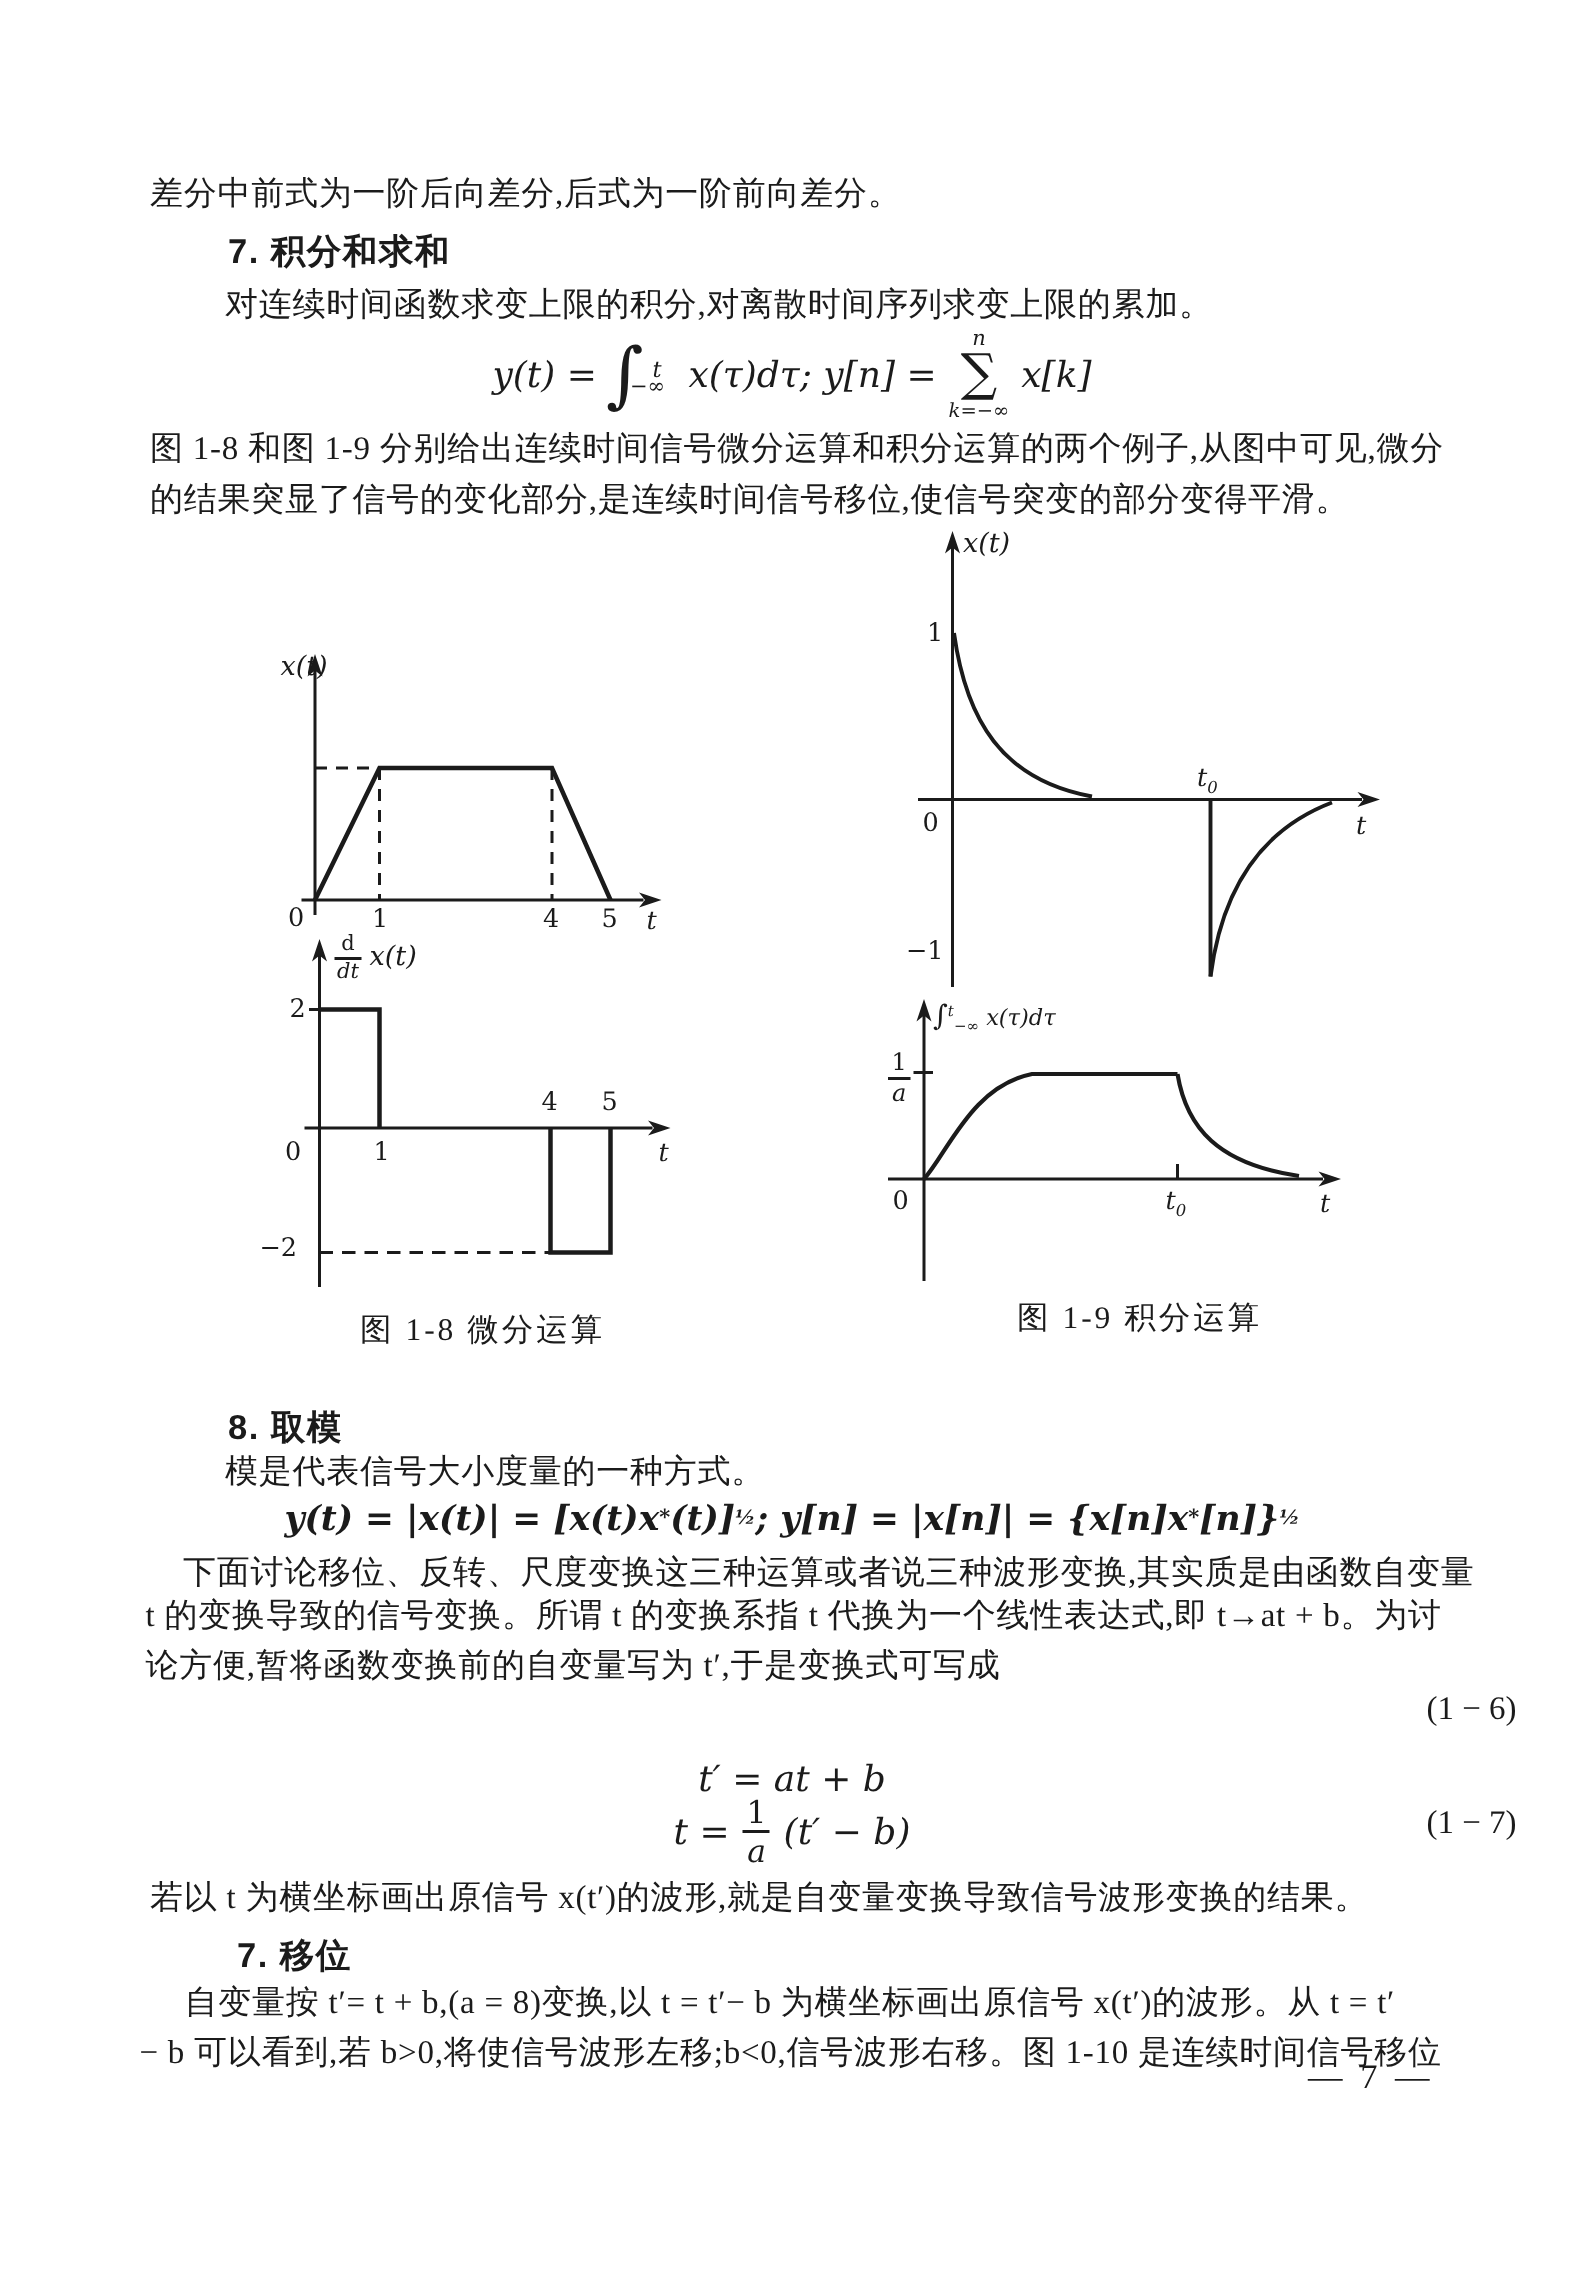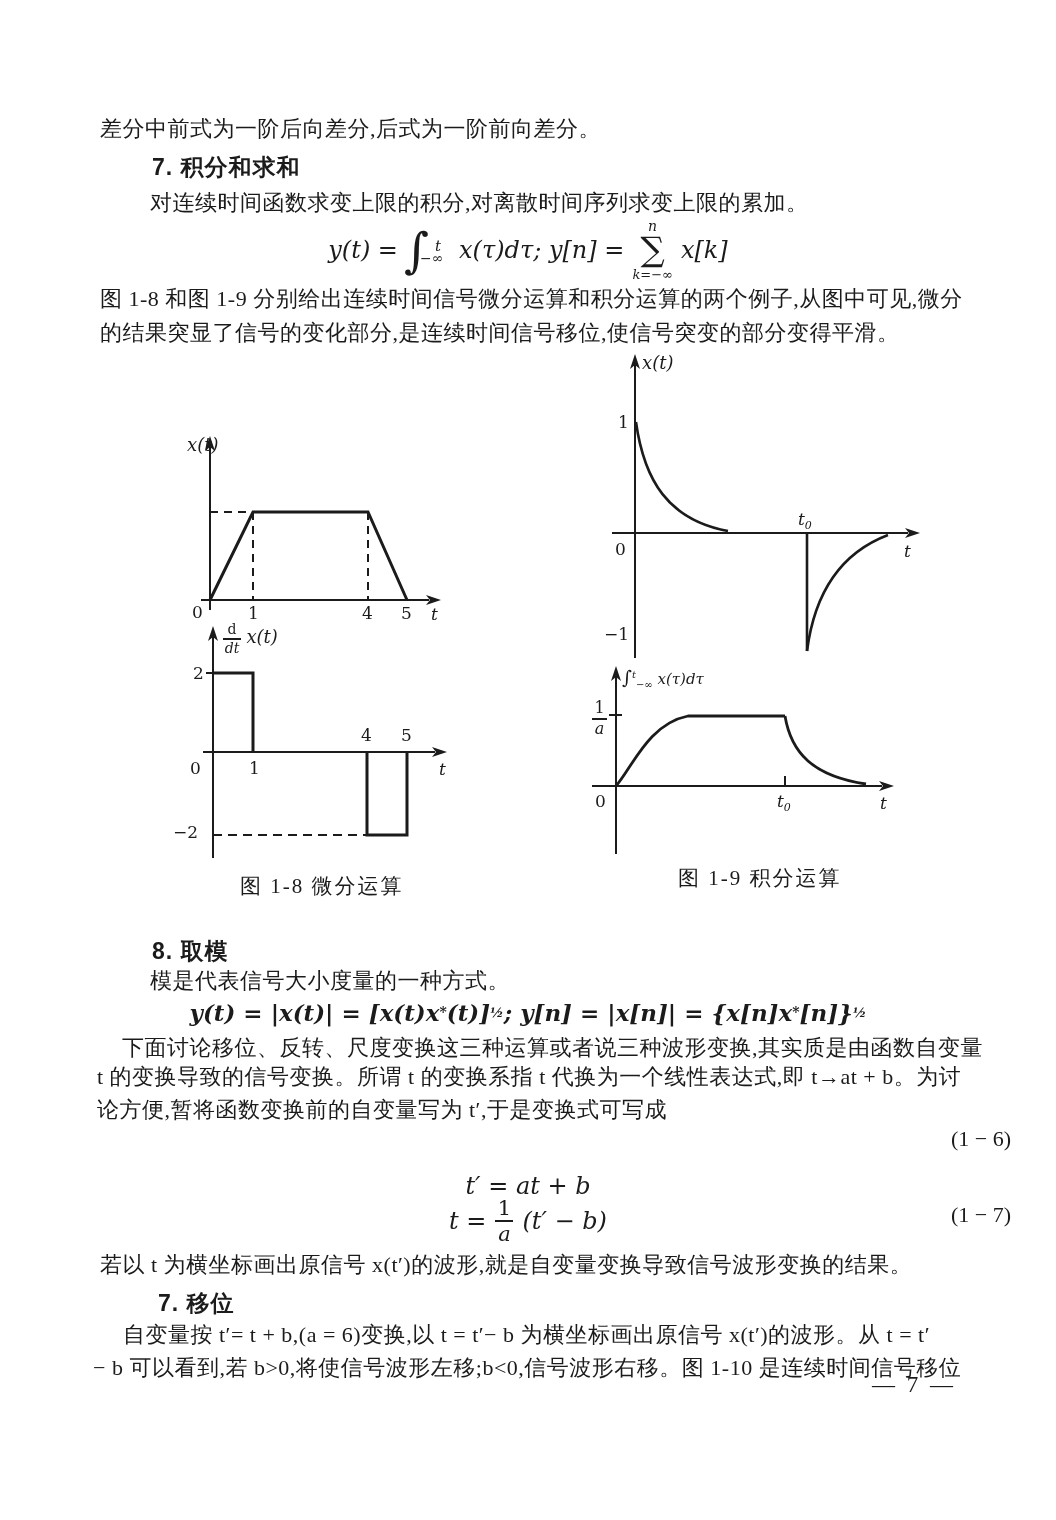--- a/index.html
+++ b/index.html
@@ -186,18 +186,18 @@
         <span class="bar"></span>
         <span>a</span>
       </span>
     <span>(t′ − b)</span>
   </div>
   <div class="eqnum" style="left:903px;top:1202px;">(1 − 7)</div>
 
   <div class="t" style="left:100px;top:1250px;">若以 t 为横坐标画出原信号 x(t′)的波形,就是自变量变换导致信号波形变换的结果。</div>
 
   <div class="h" style="left:158px;top:1288px;">7. 移位</div>
-  <div class="t" style="left:123px;top:1320px;">自变量按 t′= t + b,(a = 6)变换,以 t = t′− b 为横坐标画出原信号 x(t′)的波形。从 t = t′</div>
+  <div class="t" style="left:123px;top:1320px;">自变量按 t′= t + b,(a = 8)变换,以 t = t′− b 为横坐标画出原信号 x(t′)的波形。从 t = t′</div>
   <div class="t" style="left:93px;top:1353px;">− b 可以看到,若 b&gt;0,将使信号波形左移;b&lt;0,信号波形右移。图 1-10 是连续时间信号移位</div>
 
   <div class="pageno" style="left:872px;top:1372px;">— 7 —</div>
 
 </div>
 
 </body></html>

